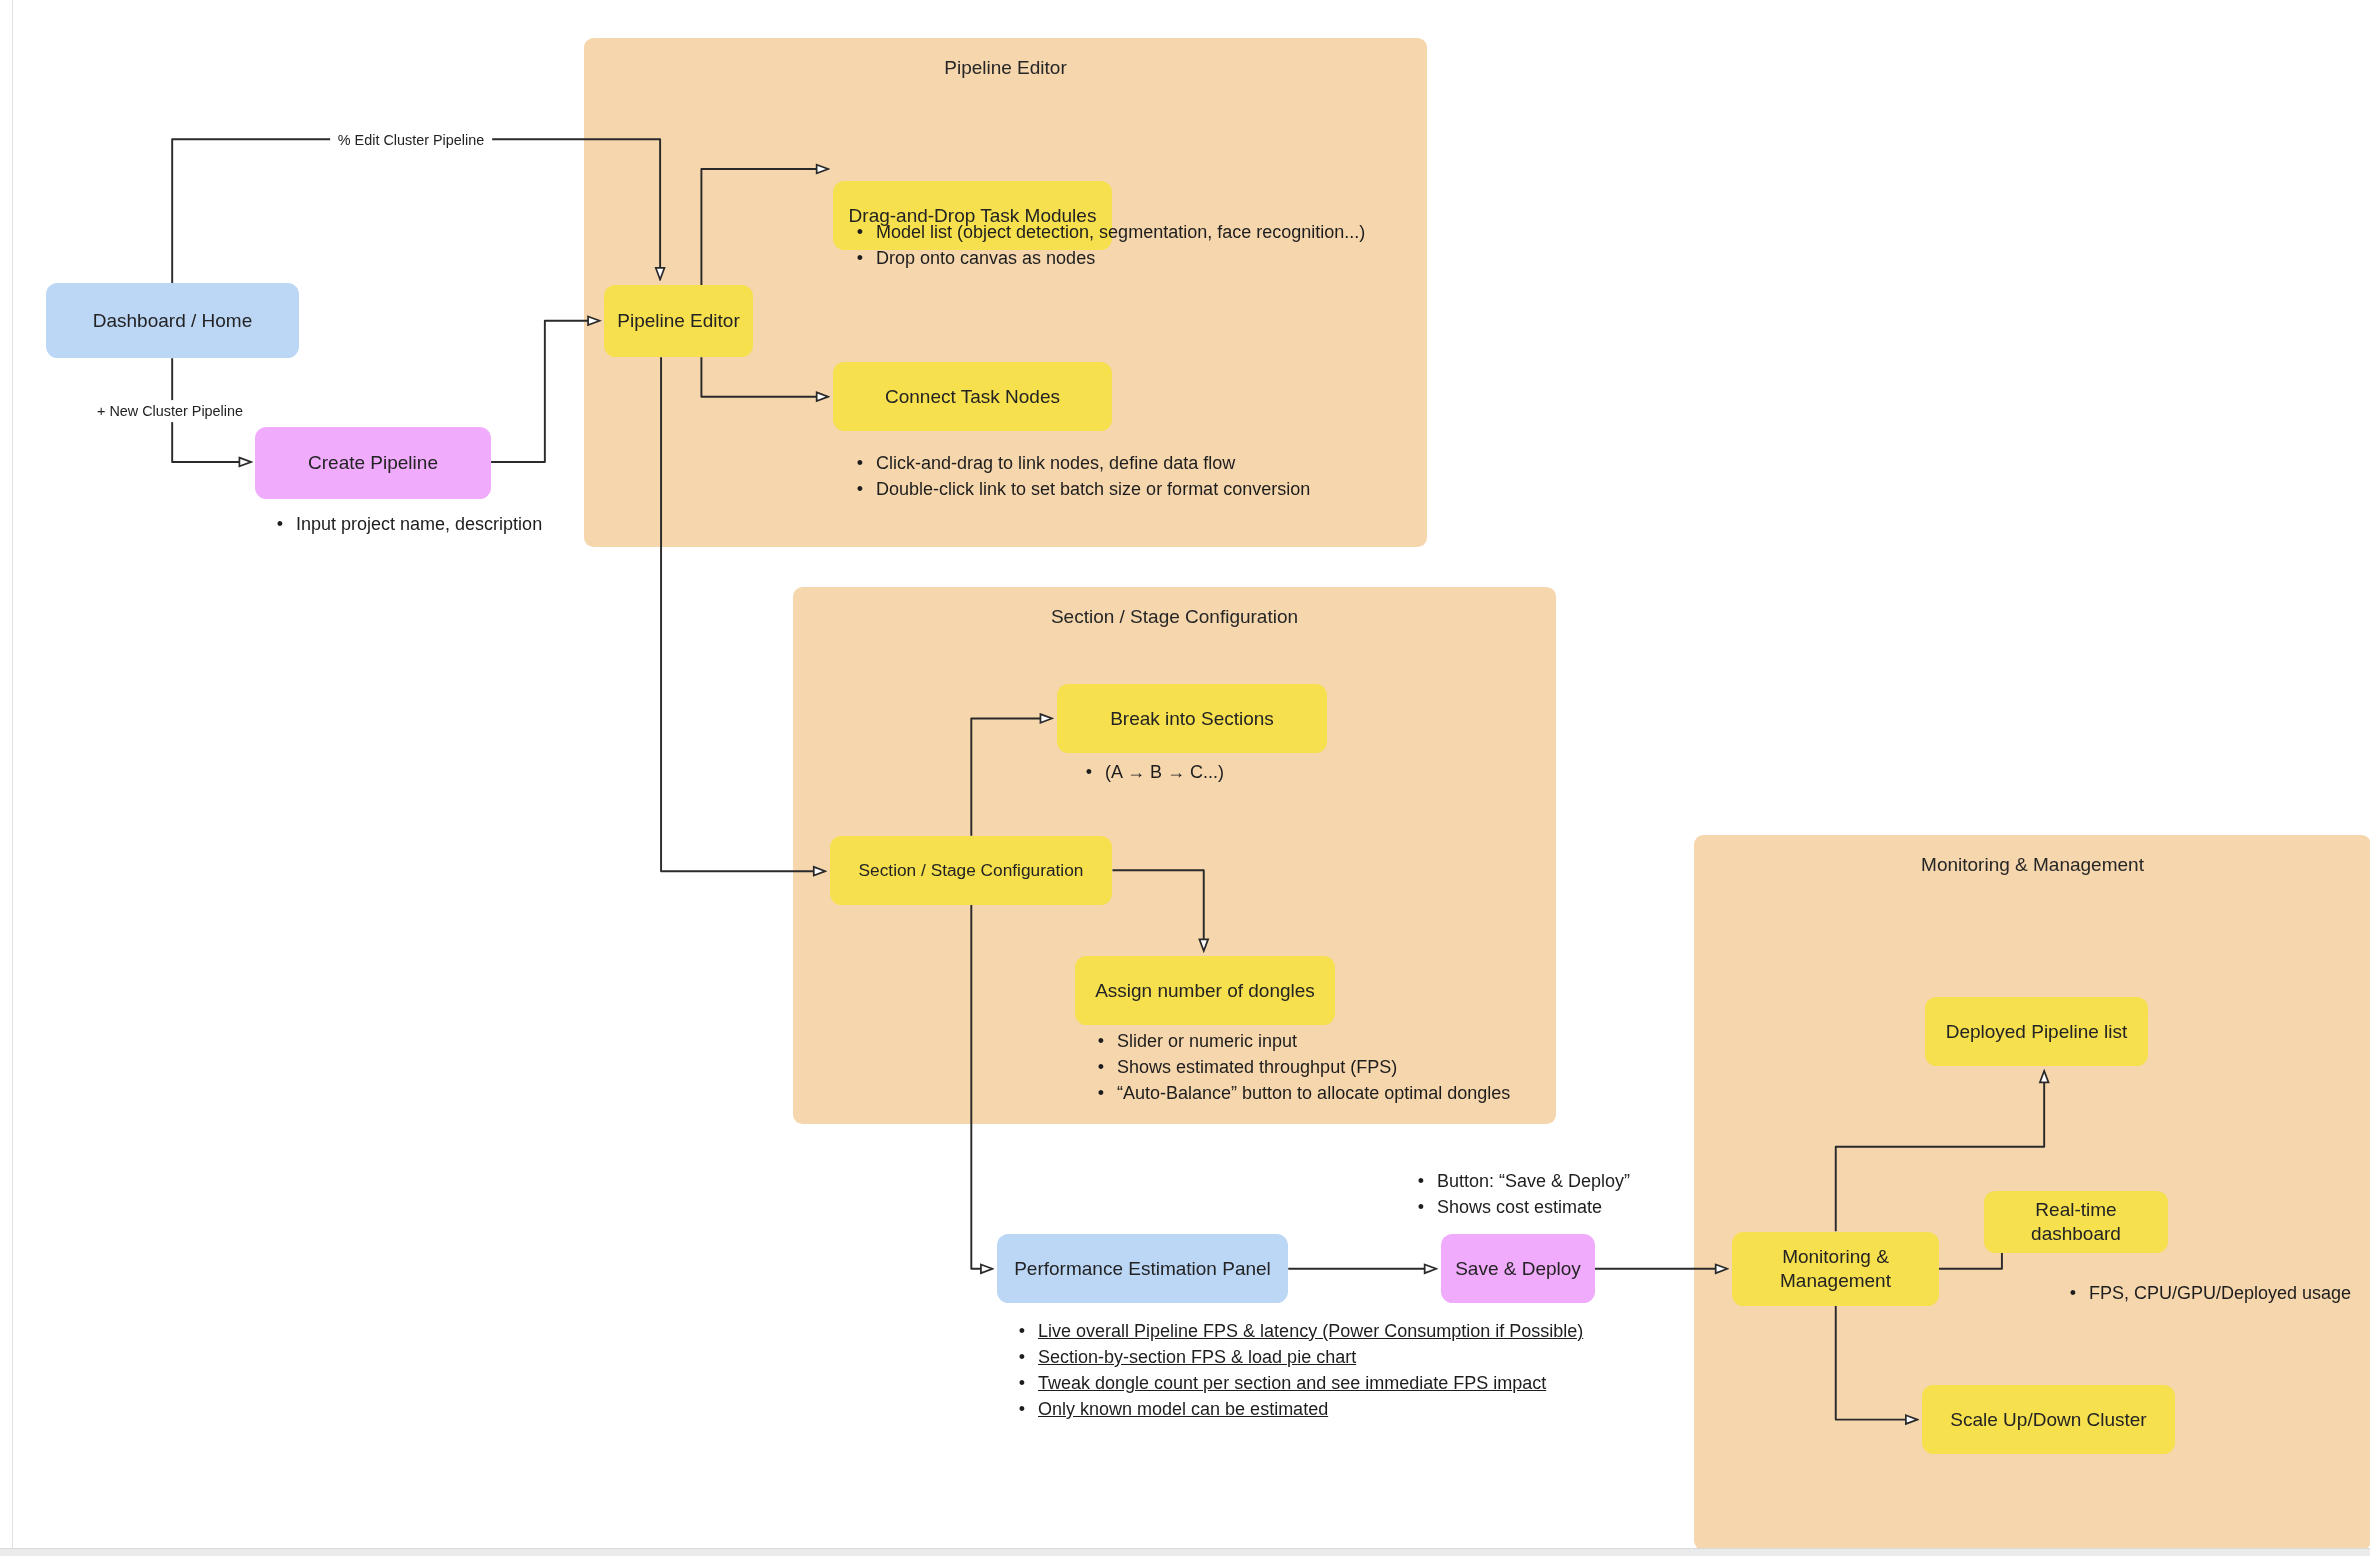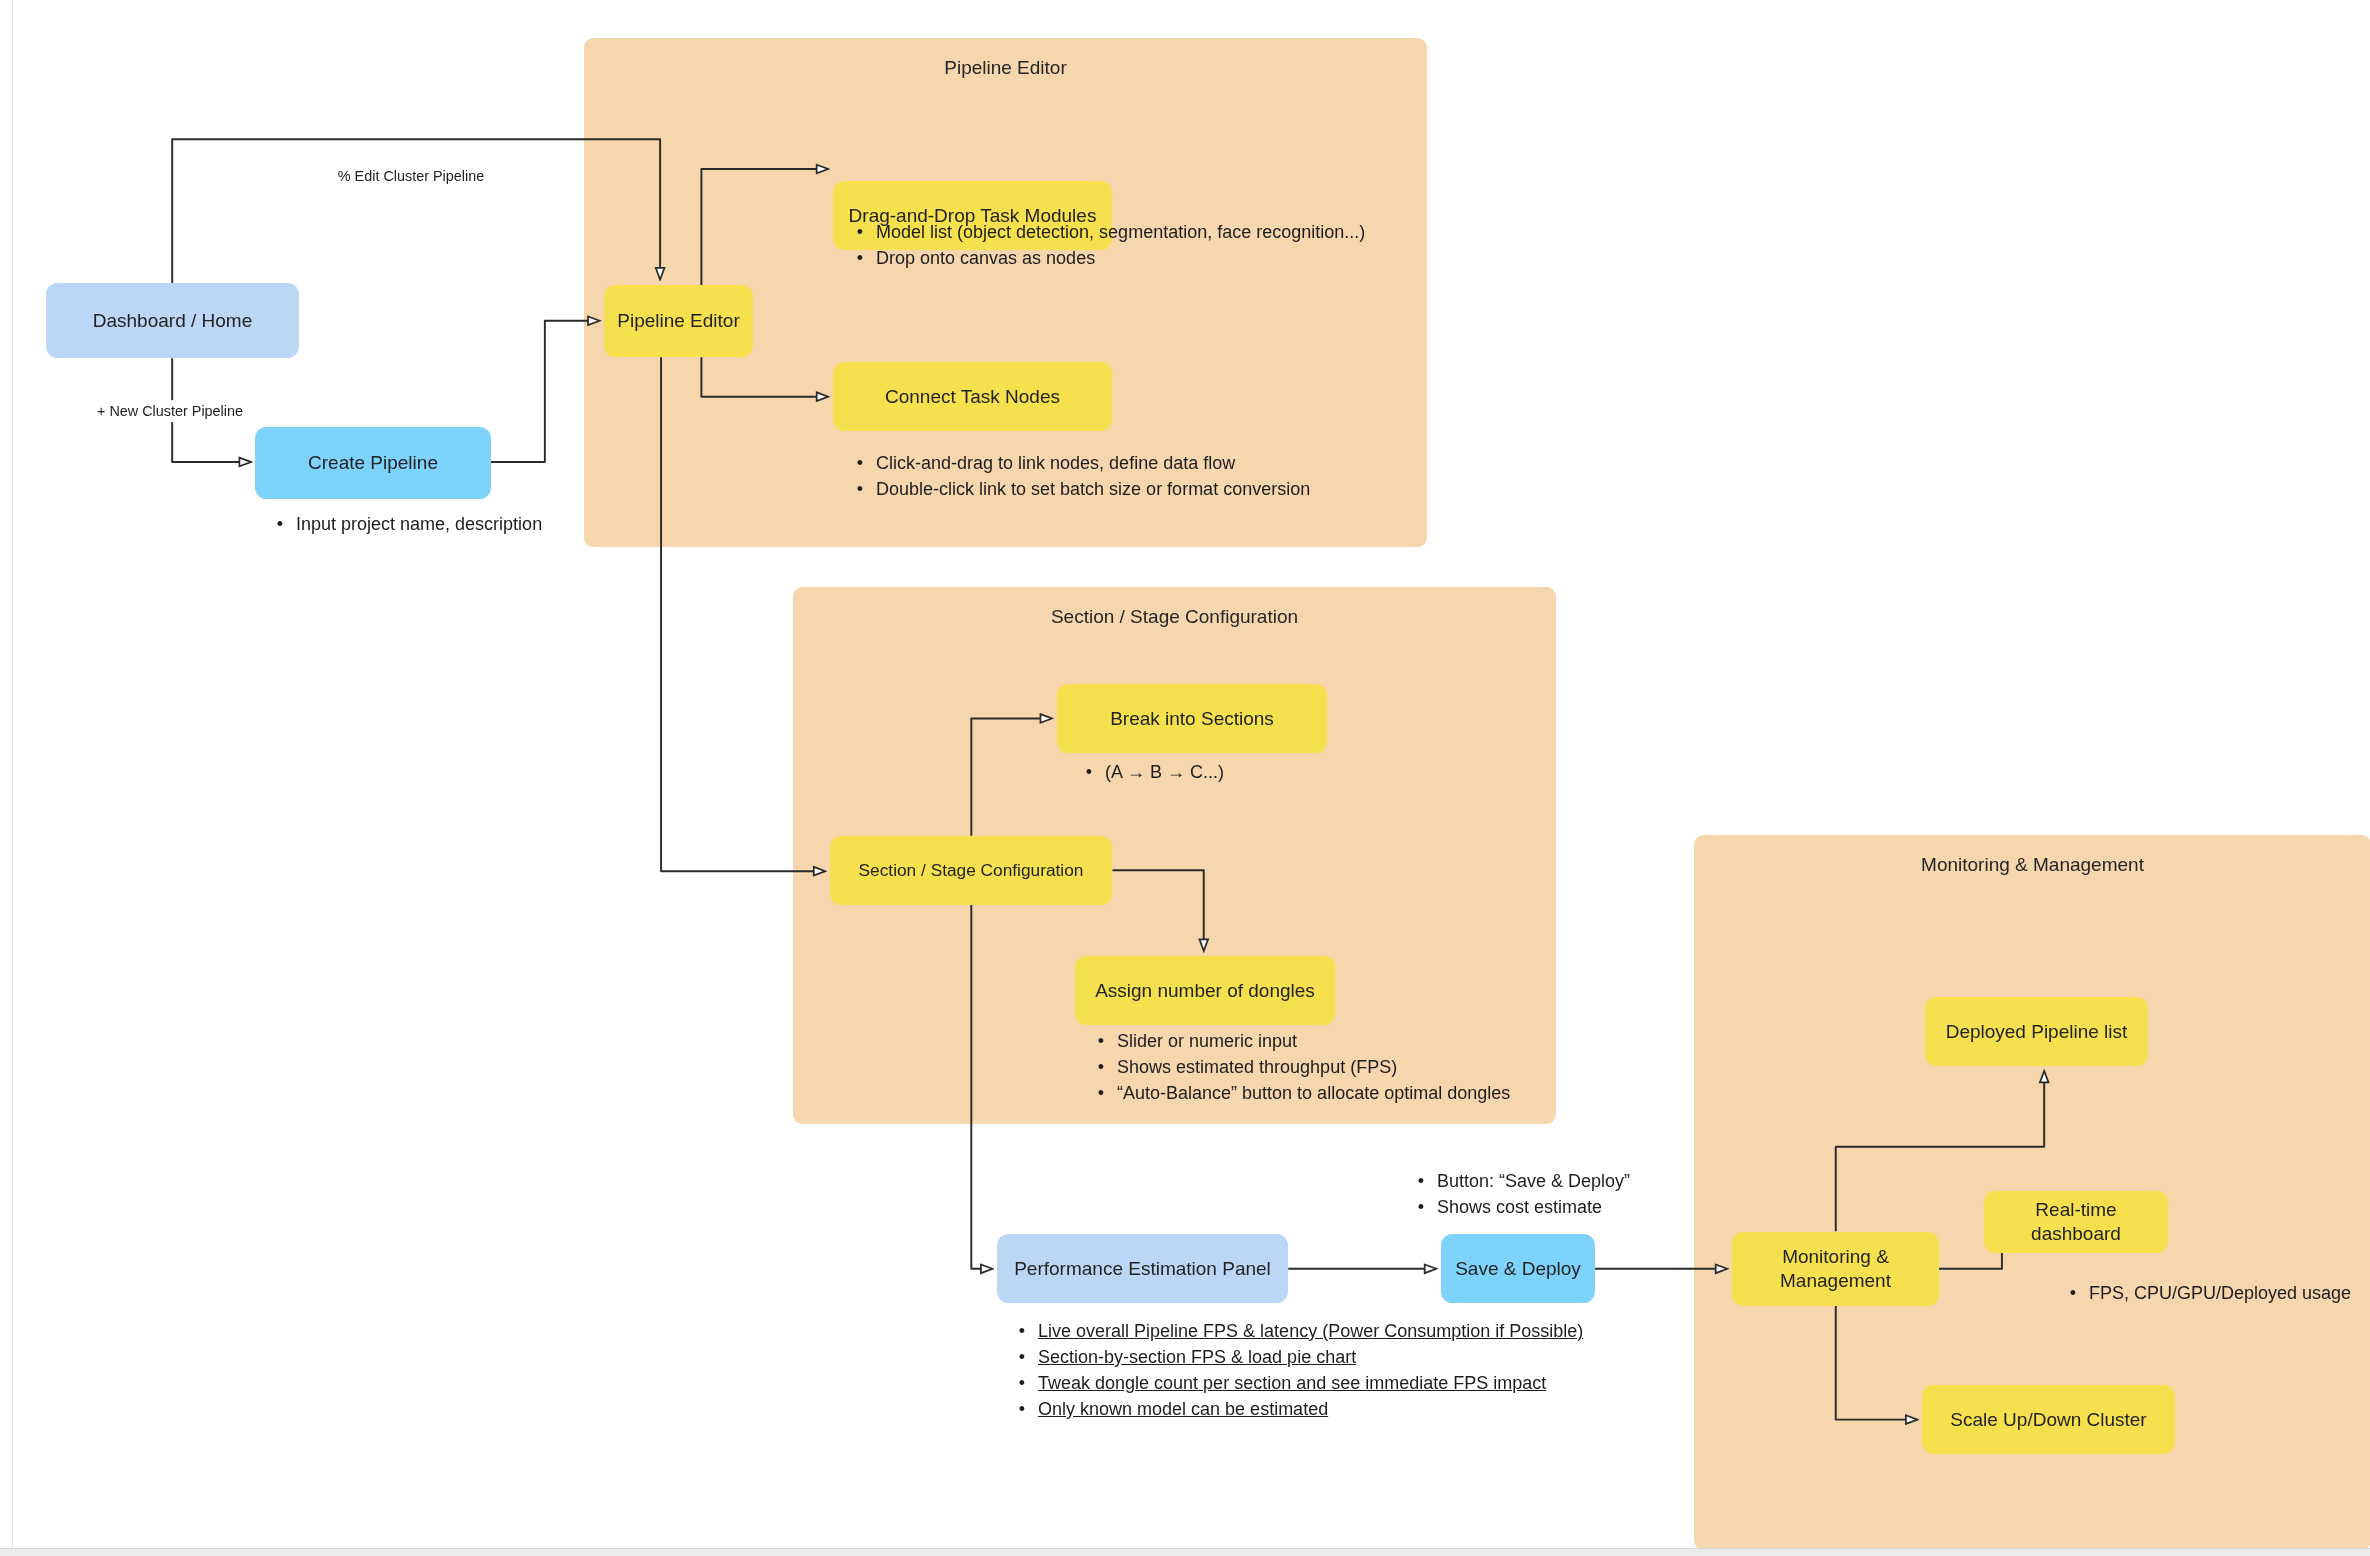--- a/index.html
+++ b/index.html
@@ -21,21 +21,21 @@
 
   
   #edges { position: absolute; left: 0; top: 0; z-index: 2; }
 
   
   .node { position: absolute; display: flex; align-items: center; justify-content: center; text-align: center;
           border-radius: 11.5px; font-size: 19px; font-weight: 500; line-height: 1.25; color: #232323;
           padding: 5.8px 9.6px; z-index: 3; }
   .node.yellow { background: #f6e04e; }
   .node.blue   { background: #bcd7f6; }
-  .node.purple { background: #7dd3fc; }
+  .node.purple { background: #f0abfc; }
 
   #n-dashboard       { left: 46px;   top: 283px;  width: 253px; height: 75px; text-align: center; }
   #n-create          { left: 255px;  top: 427px;  width: 236px; height: 72px; }
   #n-pipeline-editor { left: 604px;  top: 285px;  width: 149px; height: 72px; }
   #n-dragdrop        { left: 833px;  top: 134px;  width: 279px; height: 69px; margin-top: 47px; }
   #n-connect         { left: 833px;  top: 362px;  width: 279px; height: 69px; }
   #n-break           { left: 1057px; top: 684px;  width: 270px; height: 69px; }
   #n-section         { left: 830px;  top: 836px;  width: 282px; height: 69px; font-size: 17.3px; }
   #n-assign          { left: 1075px; top: 956px;  width: 260px; height: 69px; }
   #n-perf            { left: 997px; top: 1234px; width: 291px; height: 69px; }
@@ -54,21 +54,21 @@
   #notes-connect  { left: 849px;  top: 450px; }
   #notes-break    { left: 1078px; top: 759px; }
   #notes-assign   { left: 1090px; top: 1028px; }
   #notes-save     { left: 1410px; top: 1168px; }
   #notes-perf     { left: 1011px; top: 1318px; text-decoration: underline; }
   #notes-realtime { left: 2062px; top: 1280px; }
 
   
   .edge-label { position: absolute; z-index: 3; background: #ffffff; font-size: 14.4px; font-weight: 500;
                 color: #222; padding: 2.9px 7.7px; white-space: nowrap; transform: translate(-50%, -50%); }
-  #lbl-edit { left: 411px; top: 140px; margin-top: 36px; }
+  #lbl-edit { left: 411px; top: 140px; }
   #lbl-new  { left: 170px; top: 411px; }
 </style>
 </head>
 <body>
 
 <div id="canvas">
 
   <div id="left-hairline"></div>
 
   <div class="container" id="c-pe">

